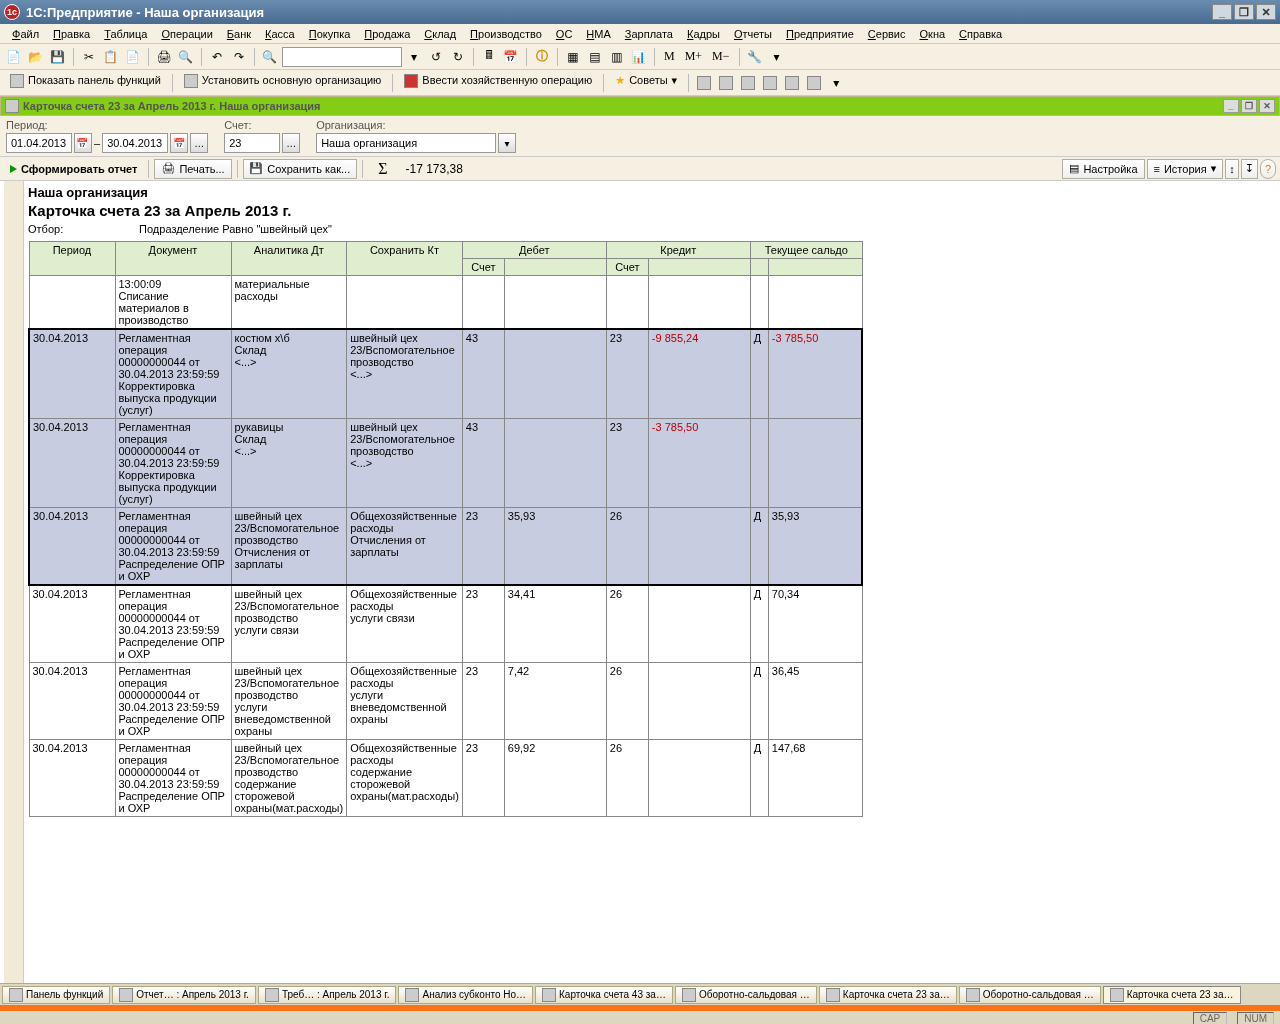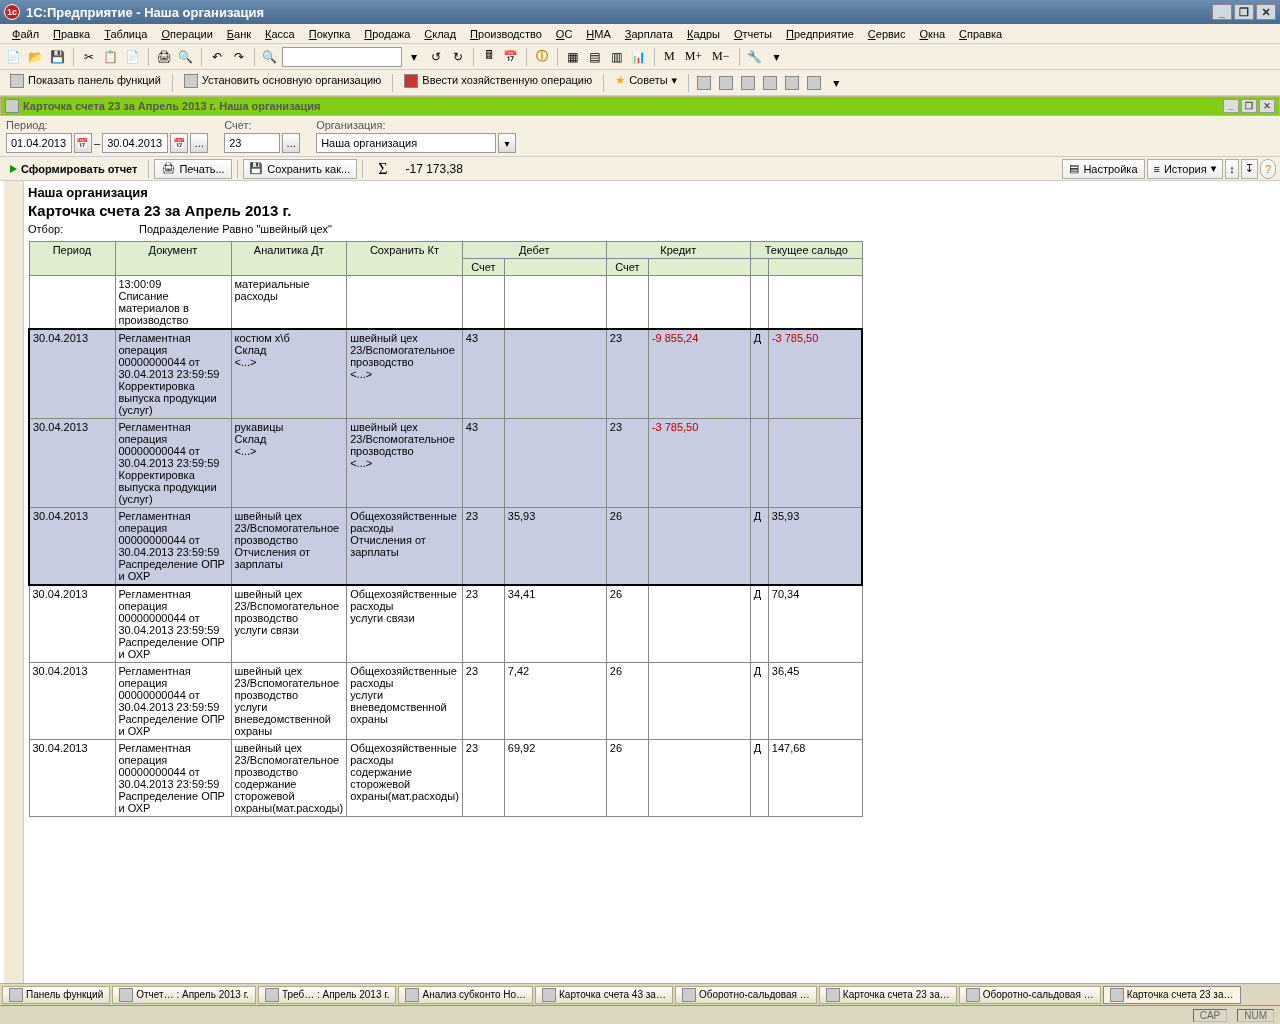--- a/index.html
+++ b/index.html
@@ -39,21 +39,21 @@
 table.grid{border-collapse:collapse;margin-top:6px;font-size:11px;}
 table.grid th, table.grid td{border:1px solid #888;padding:2px 3px;vertical-align:top;text-align:left;}
 table.grid th{background:#e0eed0;font-weight:normal;text-align:center;}
 .selrow td{background:#c8cce0;}
 .num{text-align:center;}
 .neg{color:#b00;}
 .outline{position:absolute;left:4px;top:0;bottom:0;width:20px;background:#f0ead6;border-right:1px solid #ccc;}
 .taskbar{background:#dcd7c0;border-top:1px solid #aaa;height:22px;display:flex;align-items:center;gap:2px;padding:0 2px;}
 .taskbtn{height:18px;border:1px solid #b0a880;padding:0 6px;display:flex;align-items:center;gap:3px;background:linear-gradient(#fff,#e8e0c8);font-size:10px;max-width:160px;overflow:hidden;white-space:nowrap;}
 .taskbtn.active{background:#f8f4e0;border-color:#888;}
-.statusbar{background:#dcd7c0;border-top:1px solid #f97316;height:20px;display:flex;align-items:center;justify-content:flex-end;padding:0 6px;gap:10px;font-size:10px;color:#666;}
+.statusbar{background:#dcd7c0;border-top:6px solid #f97316;height:20px;display:flex;align-items:center;justify-content:flex-end;padding:0 6px;gap:10px;font-size:10px;color:#666;}
 .statbox{border:1px inset #bbb;padding:0 6px;}
 .ico{display:inline-block;width:14px;height:14px;background:#ccc;border:1px solid #888;}
 </style>
 </head>
 <body>
 
 <div class="titlebar">
   <div class="logo">1c</div>
   <span>1С:Предприятие - Наша организация</span>
   <div class="spacer"></div>

